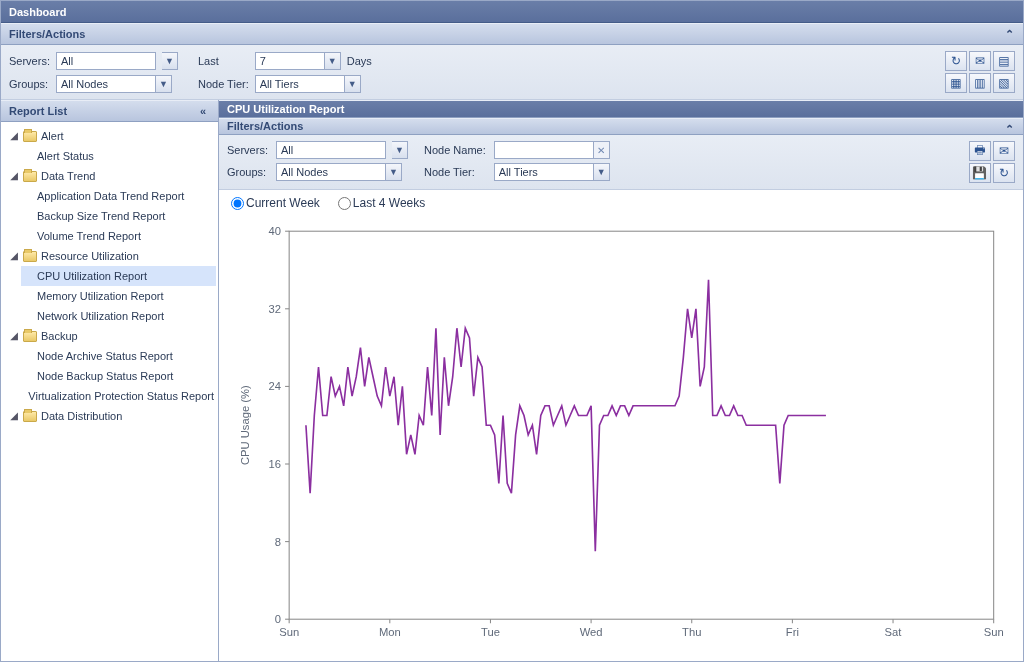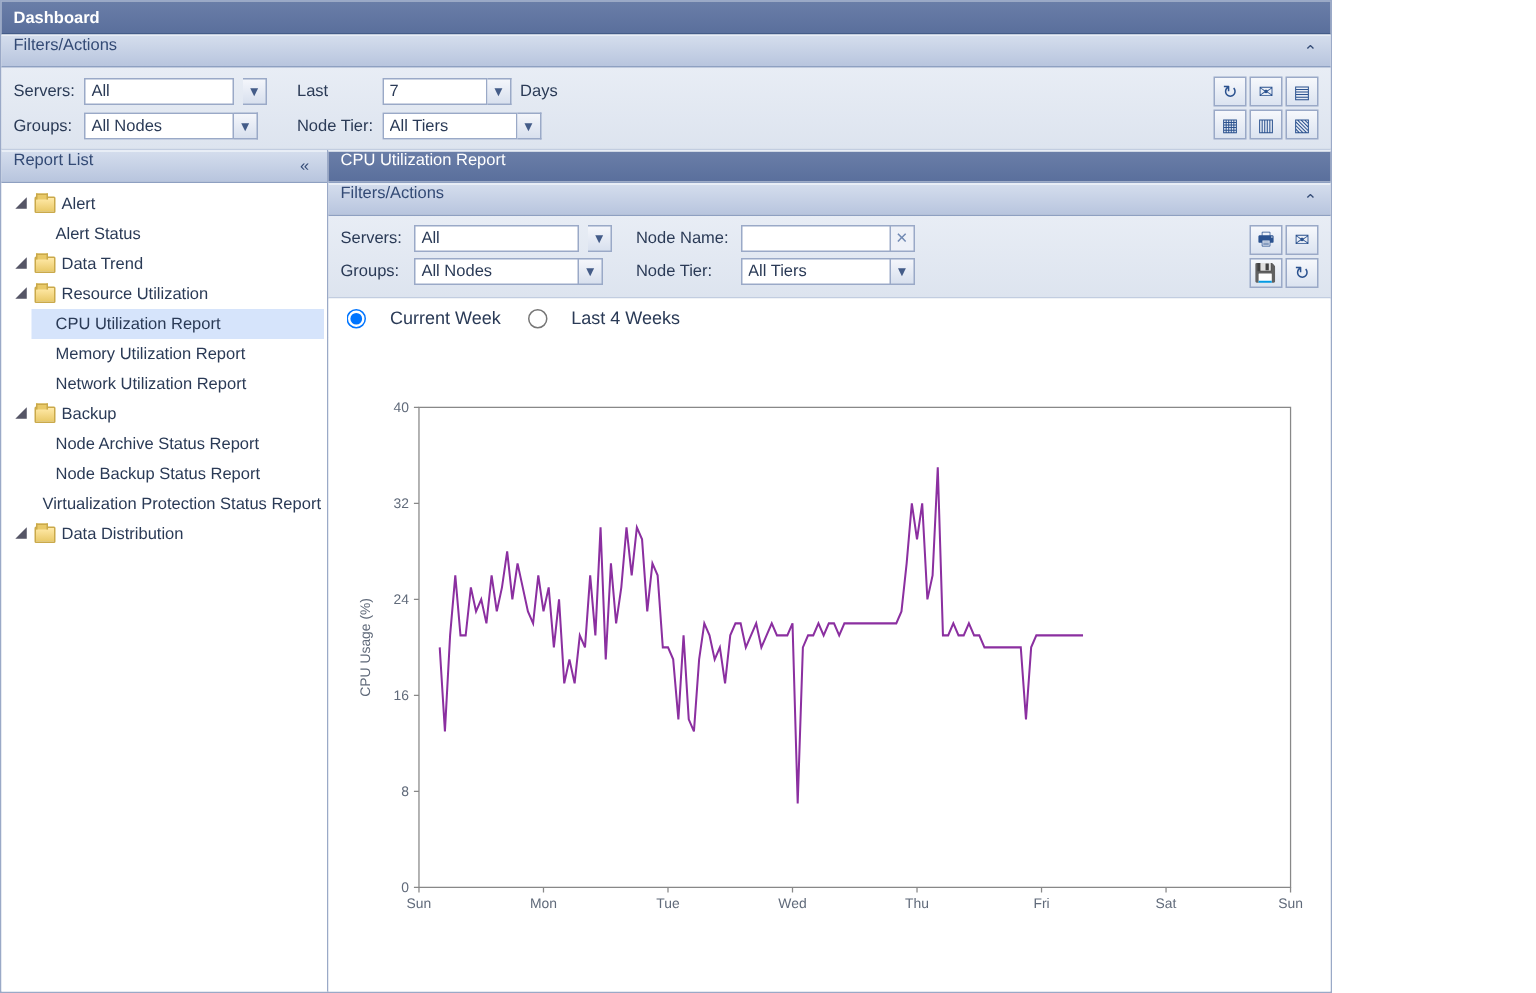--- a/index.html
+++ b/index.html
@@ -1,21 +1,21 @@
 <!DOCTYPE html>
 <html><head>
 <meta charset="utf-8">
 <style>
 * { box-sizing: border-box; margin: 0; padding: 0; font-family: Arial, Helvetica, sans-serif; }
 body { background: #ffffff; font-size: 11px; color: #2a3a56; }
-.window { width: 888px; height: 662px; border: 1px solid #9aa9c7; display: flex; flex-direction: column; }
+.window { width: 1024px; height: 662px; border: 1px solid #9aa9c7; display: flex; flex-direction: column; }
 
 .titlebar { background: linear-gradient(#6a7ea8, #5a6f9c); color: #fff; font-weight: bold; height: 22px; display: flex; align-items: center; padding: 0 8px; border-bottom: 1px solid #445c88; }
 
-.panel-hdr { background: linear-gradient(#d4dded, #b8c5de); color: #334a75; font-weight: normal; height: 22px; display: flex; align-items: flex-start; padding: 0 8px; border-top: 1px solid #e8edf6; border-bottom: 1px solid #8ea0c1; position: relative; }
+.panel-hdr { background: linear-gradient(#d4dded, #b8c5de); color: #334a75; font-weight: bold; height: 22px; display: flex; align-items: center; padding: 0 8px; border-top: 1px solid #e8edf6; border-bottom: 1px solid #8ea0c1; position: relative; }
 .panel-hdr .collapse { position: absolute; right: 6px; top: 4px; width: 12px; height: 12px; }
 
 .filters { background: linear-gradient(#e8edf5, #dde4ef); padding: 6px 8px; border-bottom: 1px solid #c2cde0; display: flex; gap: 20px; }
 .filters .col { display: grid; grid-template-columns: auto auto; gap: 4px 6px; align-items: center; }
 .filters label { color: #2a3a56; }
 .combo { display: inline-flex; align-items: flex-end; }
 .combo input { border: 1px solid #9aa9c7; background: #fff; height: 18px; padding: 0 4px; font-size: 11px; color: #2a3a56; }
 .combo .arrow, .dd-arrow { width: 16px; height: 18px; border: 1px solid #9aa9c7; border-left: none; background: linear-gradient(#f4f6fb,#d8e0ee); display: flex; align-items: center; justify-content: center; font-size: 9px; color: #445c88; cursor: pointer; }
 .dd-sep { width: 6px; }
 
@@ -36,21 +36,21 @@
 .folder-icon { width: 14px; height: 11px; background: linear-gradient(#ffe9a8,#e9c968); border: 1px solid #caa94a; border-radius: 1px; position: relative; }
 .folder-icon::before { content:""; position:absolute; top:-3px; left:0; width:6px; height:3px; background:#e9c968; border:1px solid #caa94a; border-bottom:none; }
 
 .main { flex: 1; display: flex; flex-direction: column; min-width: 0; }
 .main .panel-hdr { background: linear-gradient(#6a7ea8,#5a6f9c); color: #fff; }
 .sub-filters { background: linear-gradient(#e8edf5,#dde4ef); padding: 6px 8px; border-bottom: 1px solid #c2cde0; display: flex; gap: 16px; align-items: flex-start; }
 .sub-filters .grid2 { display: grid; grid-template-columns: auto auto; gap: 4px 8px; align-items: center; }
 .clear-x { width:16px; height:18px; border:1px solid #9aa9c7; border-left:none; background:#eef1f8; display:flex; align-items:center; justify-content:center; font-size:10px; color:#7189b3; cursor:pointer; }
 
 .radio-row { padding: 6px 12px; display: flex; gap: 18px; align-items: center; background: #fff; }
-.radio-row label { display: flex; align-items: flex-end; gap: 16px; font-size: 12px; }
+.radio-row label { display: flex; align-items: flex-end; gap: 2px; font-size: 12px; }
 
 .chart-wrap { flex: 1; padding: 4px 14px 10px 14px; background: #fff; }
 .chart-box { width: 100%; height: 100%; }
 
 .right-icons { margin-left: auto; display: grid; grid-template-columns: auto auto; gap: 2px; }
 </style>
 </head>
 <body>
 
 <div class="window">
@@ -127,20 +127,40 @@
                   </div>
                 </li>
               </ul>
             </li>
             <li>
               <div class="node">
                 <span class="tw">◢</span>
                 <span class="folder-icon"></span>
                 <span>Data Trend</span>
               </div>
+              <ul>
+                <li>
+                  <div class="node">
+                    <span class="tw"></span>
+                    <span>Application Data Trend Report</span>
+                  </div>
+                </li>
+                <li>
+                  <div class="node">
+                    <span class="tw"></span>
+                    <span>Backup Size Trend Report</span>
+                  </div>
+                </li>
+                <li>
+                  <div class="node">
+                    <span class="tw"></span>
+                    <span>Volume Trend Report</span>
+                  </div>
+                </li>
+              </ul>
             </li>
             <li>
               <div class="node">
                 <span class="tw">◢</span>
                 <span class="folder-icon"></span>
                 <span>Resource Utilization</span>
               </div>
               <ul>
                 <li>
                   <div class="node selected">

